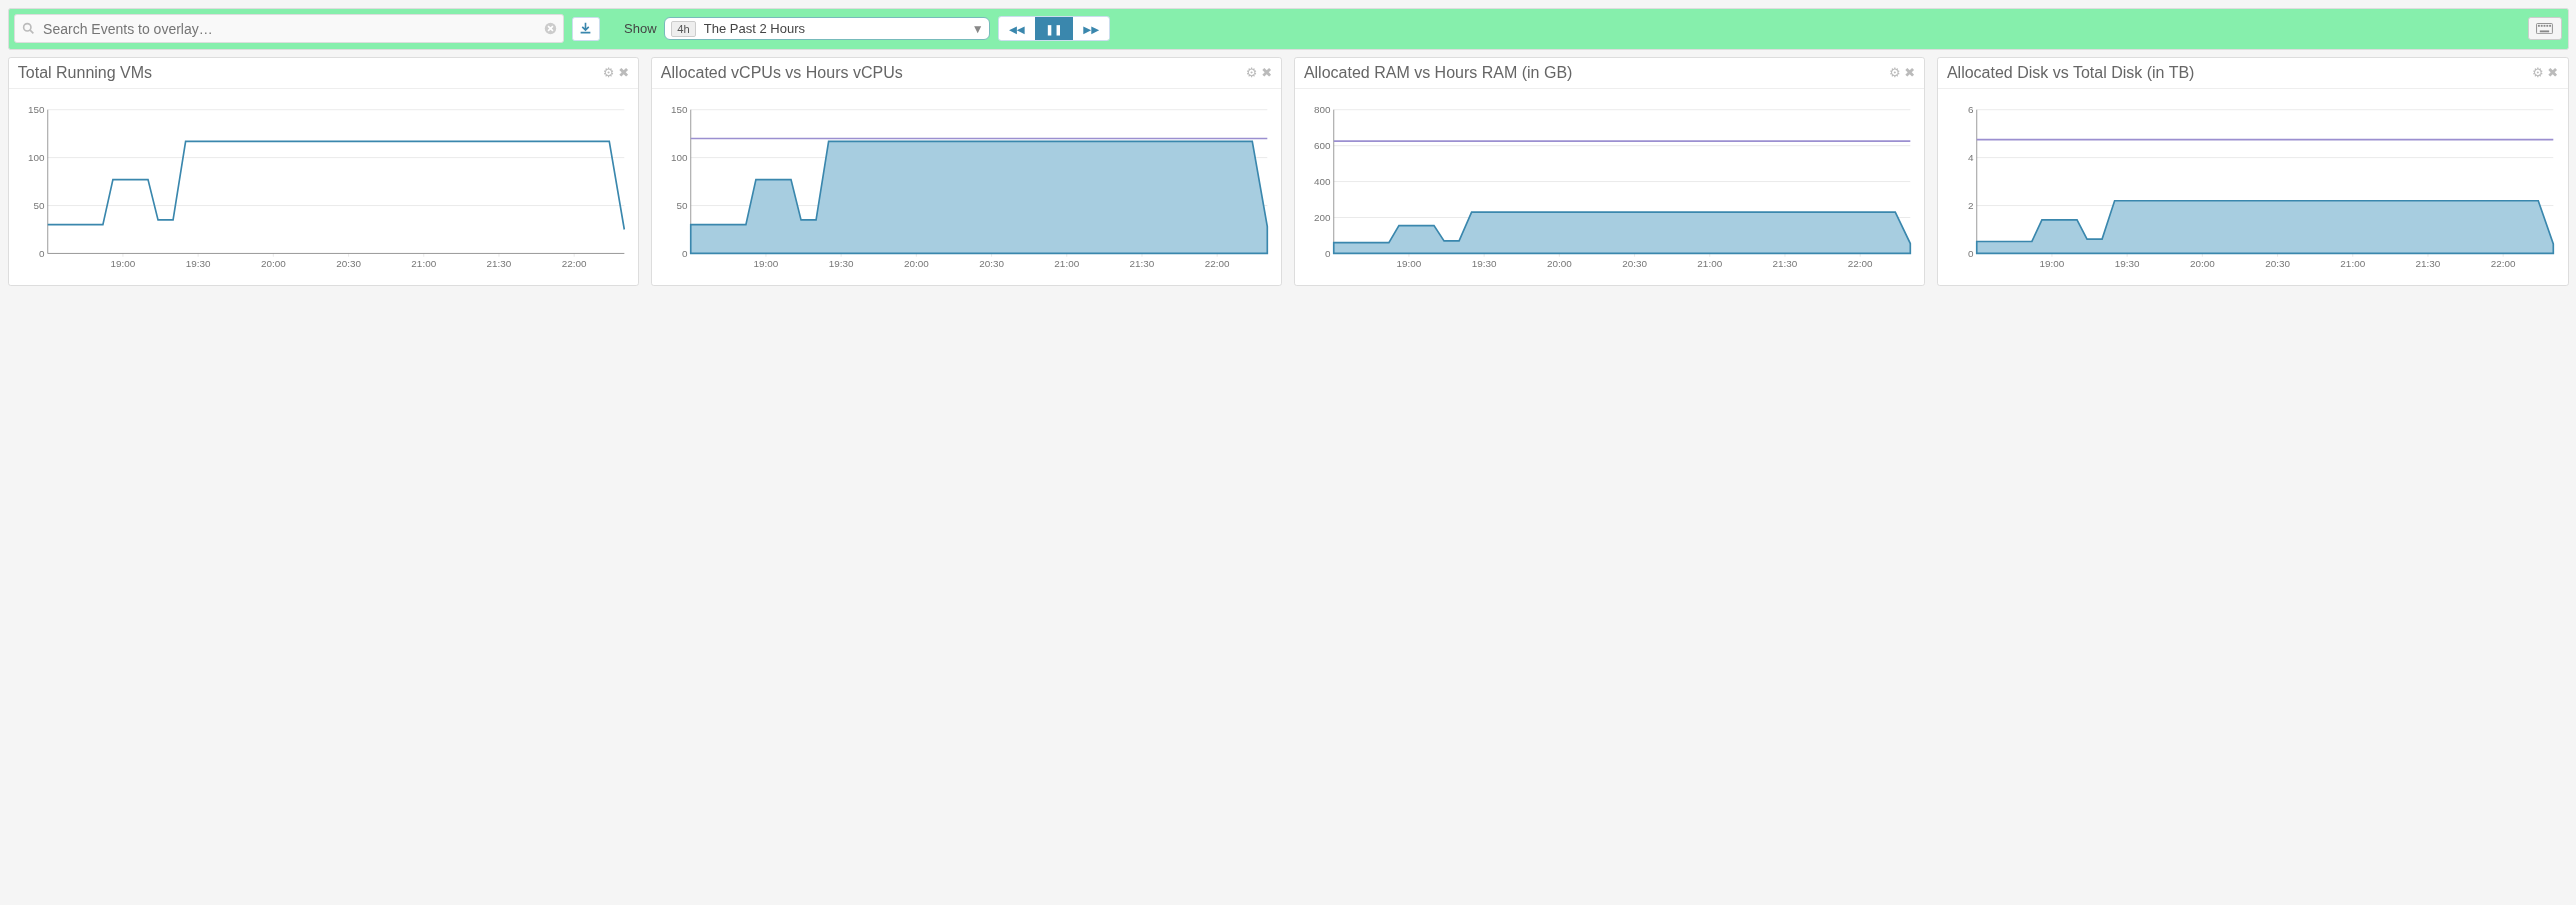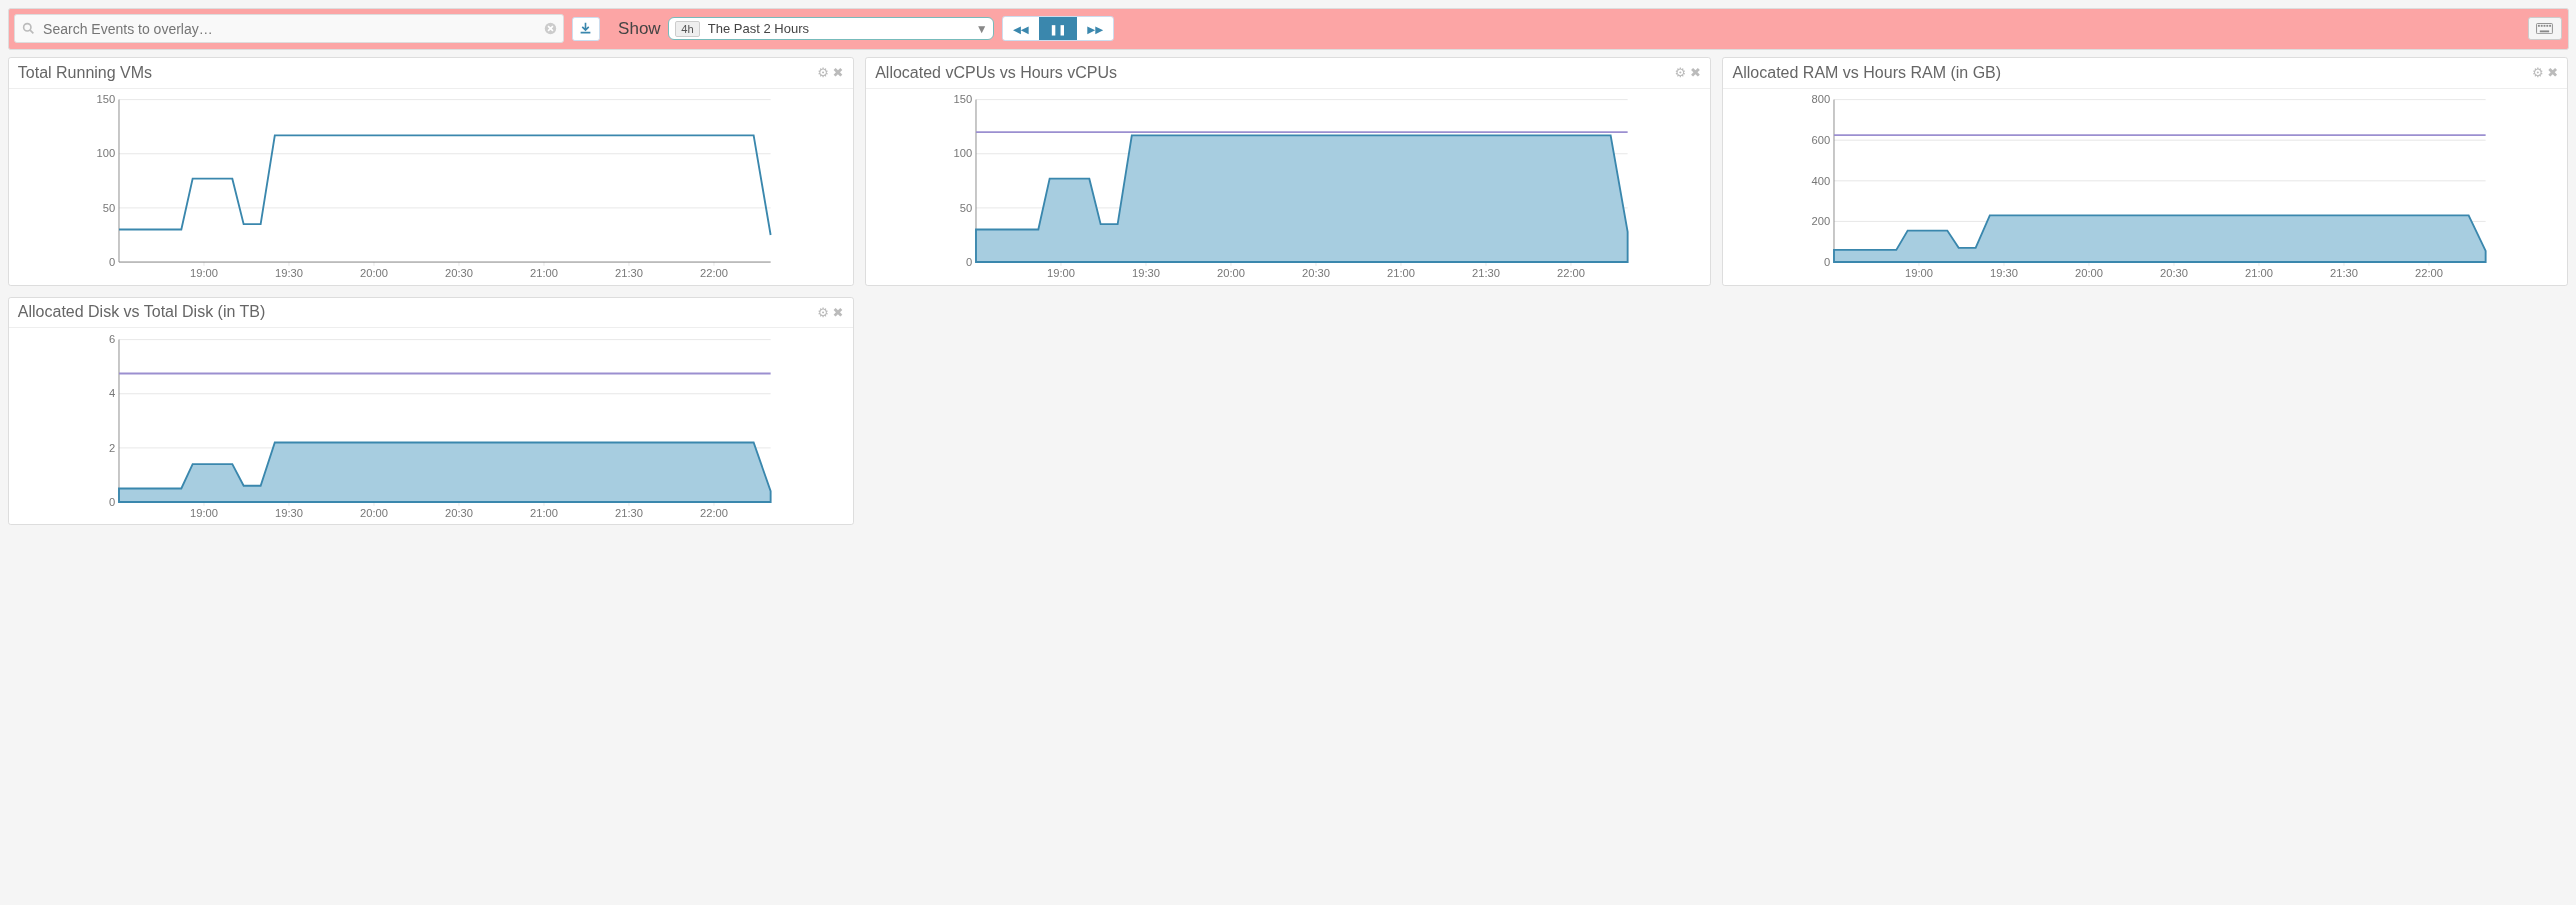--- a/index.html
+++ b/index.html
@@ -1,33 +1,33 @@
 <!DOCTYPE html>
 <html style="font-size:15px"><head>
 <meta charset="utf-8">
 <style>
 *{box-sizing:border-box;margin:0;padding:0}
 body{font-family:"Helvetica Neue",Arial,sans-serif;background:#f5f5f5;font-size:12px;color:#555}
-.toolbar{background:#fca5a5;border:0.9px solid #ddd;border-radius:2.8px;padding:5.6px;display:flex;align-items:center;gap:7.5px;margin:7.5px}
+.toolbar{background:#86efac;border:0.9px solid #ddd;border-radius:2.8px;padding:5.6px;display:flex;align-items:center;gap:7.5px;margin:7.5px}
 .search-wrap{flex:0 0 550px;position:relative;display:flex;align-items:center}
 .search-input{width:100%;padding:5.6px 26px 5.6px 28px;border:0.9px solid #ddd;border-radius:2.8px;background:#f9f9f9;font-size:14px;color:#999}
 .search-icon{position:absolute;left:7.5px;color:#bbb;pointer-events:none}
 .clear-icon{position:absolute;right:7.5px;color:#bbb;cursor:pointer;font-weight:bold}
 .dl-btn{border:0.9px solid #cde;border-radius:2.8px;padding:4.7px 6.5px;background:#fff;cursor:pointer;color:#3a87ad}
-.show-label{font-size:17px;color:#444;margin-left:11px}
+.show-label{font-size:13px;color:#444;margin-left:17px}
 .range-sel{display:flex;align-items:center;border:0.9px solid #7bb;border-radius:6px;padding:2.8px 5.6px;background:#fff;flex:0 0 326px;cursor:pointer;gap:7.5px}
 .range-tag{background:#eee;border:0.9px solid #ccc;border-radius:1.9px;padding:0.9px 5.6px;font-size:11.2px;color:#555}
 .range-text{font-size:13px;color:#444;flex:1}
 .range-arrow{color:#888}
 .play-ctrl{display:flex;border:0.9px solid #cde;border-radius:2.8px;overflow:hidden}
 .play-ctrl button{border:none;background:#fff;padding:5.6px 10.3px;cursor:pointer;color:#3a87ad;font-size:10.3px}
 .play-ctrl button.active{background:#3a87ad;color:#fff}
 .spacer{flex:1}
 .kbd-btn{border:0.9px solid #ccc;border-radius:2.8px;padding:4.7px 7.5px;background:#f5f5f5;cursor:pointer;color:#777}
-.grid{display:grid;grid-template-columns:1fr 1fr 1fr;gap:11.2px;padding:0 7.5px 7.5px}
+.grid{display:grid;grid-template-columns:1fr 1fr 1fr 1fr;gap:11.2px;padding:0 7.5px 7.5px}
 .card{background:#fff;border:0.9px solid #ddd;border-radius:2.8px}
 .card-hd{display:flex;align-items:center;padding:5.6px 9.3px;border-bottom:0.9px solid #eee}
 .card-title{font-size:16px;color:#666;flex:1}
 .card-acts{display:flex;gap:3.7px}
 .card-acts span{color:#bbb;cursor:pointer;font-size:13px}
 .chart-box{padding:5.6px 9.3px 3.7px;position:relative;height:196px}
 svg{width:100%;height:100%;display:block}
 .axis{stroke:#888;stroke-width:1}
 .tick-line{stroke:#ccc;stroke-width:0.5}
 .tick-label{font-size:12px;fill:#777}

